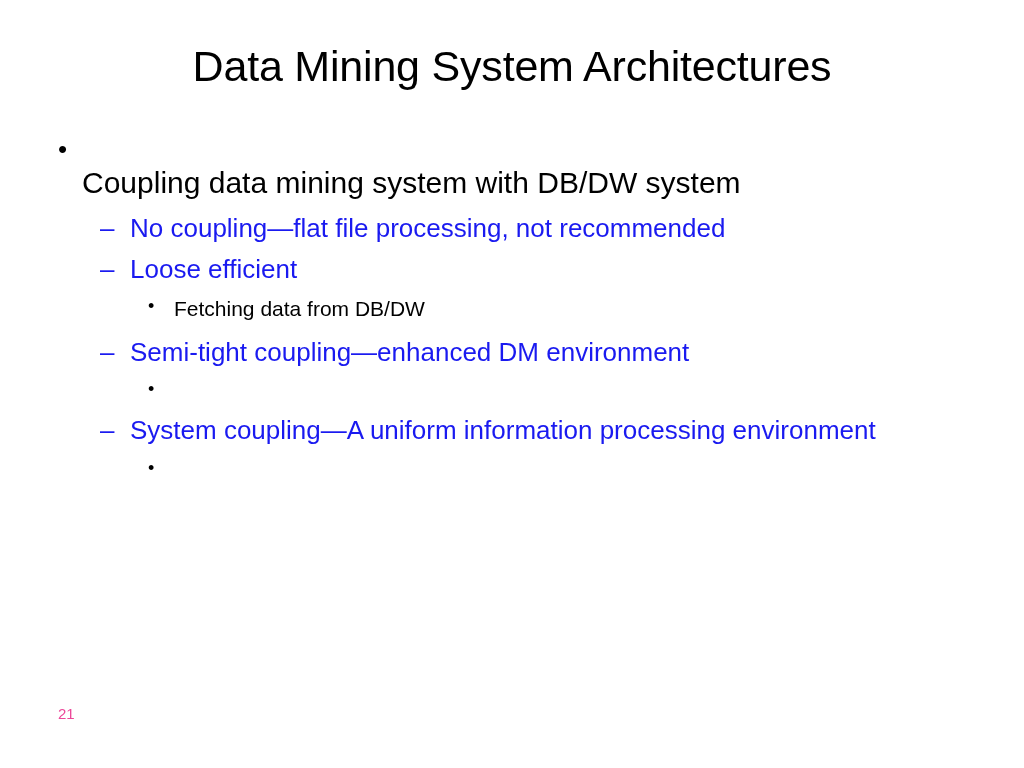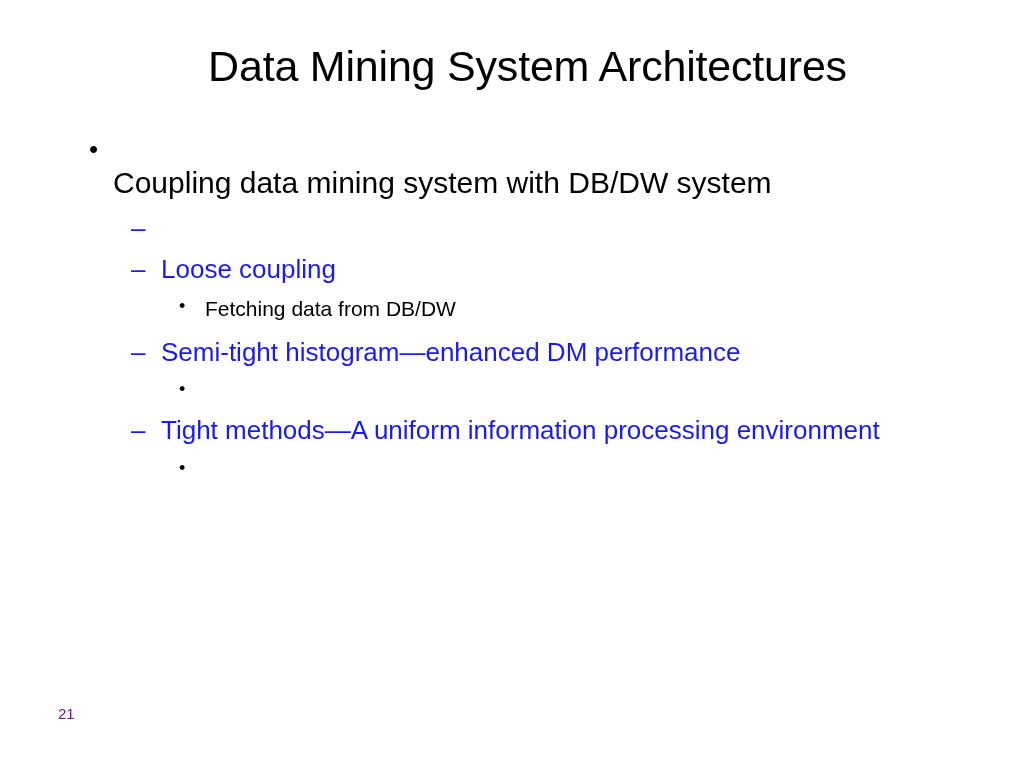--- a/index.html
+++ b/index.html
@@ -13,21 +13,20 @@
     font-family: "Liberation Sans", sans-serif;
     color: #000000;
     overflow: hidden;
     position: relative;
   }
   .slide {
     width: 1024px;
     height: 748px;
     position: relative;
     box-sizing: border-box;
-    padding-left: 31px;
   }
   .slide-title {
     text-align: center;
     font-size: 43px;
     font-weight: normal;
     color: #000000;
     padding-top: 42px;
     letter-spacing: -0.2px;
   }
   .body {
@@ -92,63 +91,64 @@
     line-height: 1.42;
     max-width: 755px;
     text-align: center;
   }
   .tight { margin-bottom: 12px; }
   .page-number {
     position: absolute;
     left: 58px;
     bottom: 26px;
     font-size: 15px;
-    color: #701a75;
+    color: #ec4899;
   }
 </style>
 </head>
 <body>
 
 <div class="slide">
 
   <div class="slide-title">Data Mining System Architectures</div>
 
   <div class="body">
 
     <div class="lvl1">
       <span class="bullet">•</span>
       <span class="txt">Coupling data mining system with DB/DW system</span>
     </div>
 
     <div class="lvl2">
       <span class="bullet">–</span>
+      <span class="txt">No coupling—flat file processing, not recommended</span>
     </div>
 
     <div class="lvl2">
       <span class="bullet">–</span>
-      <span class="txt">Loose coupling</span>
+      <span class="txt">Loose efficient</span>
     </div>
 
     <div class="lvl3 tight">
       <span class="bullet">•</span>
       <span class="txt">Fetching data from DB/DW</span>
     </div>
 
     <div class="lvl2">
       <span class="bullet">–</span>
-      <span class="txt">Semi-tight histogram—enhanced DM performance</span>
+      <span class="txt">Semi-tight coupling—enhanced DM environment</span>
     </div>
 
     <div class="lvl3 tight">
       <span class="bullet">•</span>
     </div>
 
     <div class="lvl2">
       <span class="bullet">–</span>
-      <span class="txt">Tight methods—A uniform information processing environment</span>
+      <span class="txt">System coupling—A uniform information processing environment</span>
     </div>
 
     <div class="lvl3">
       <span class="bullet">•</span>
     </div>
 
   </div>
 
   <div class="page-number">21</div>
 

